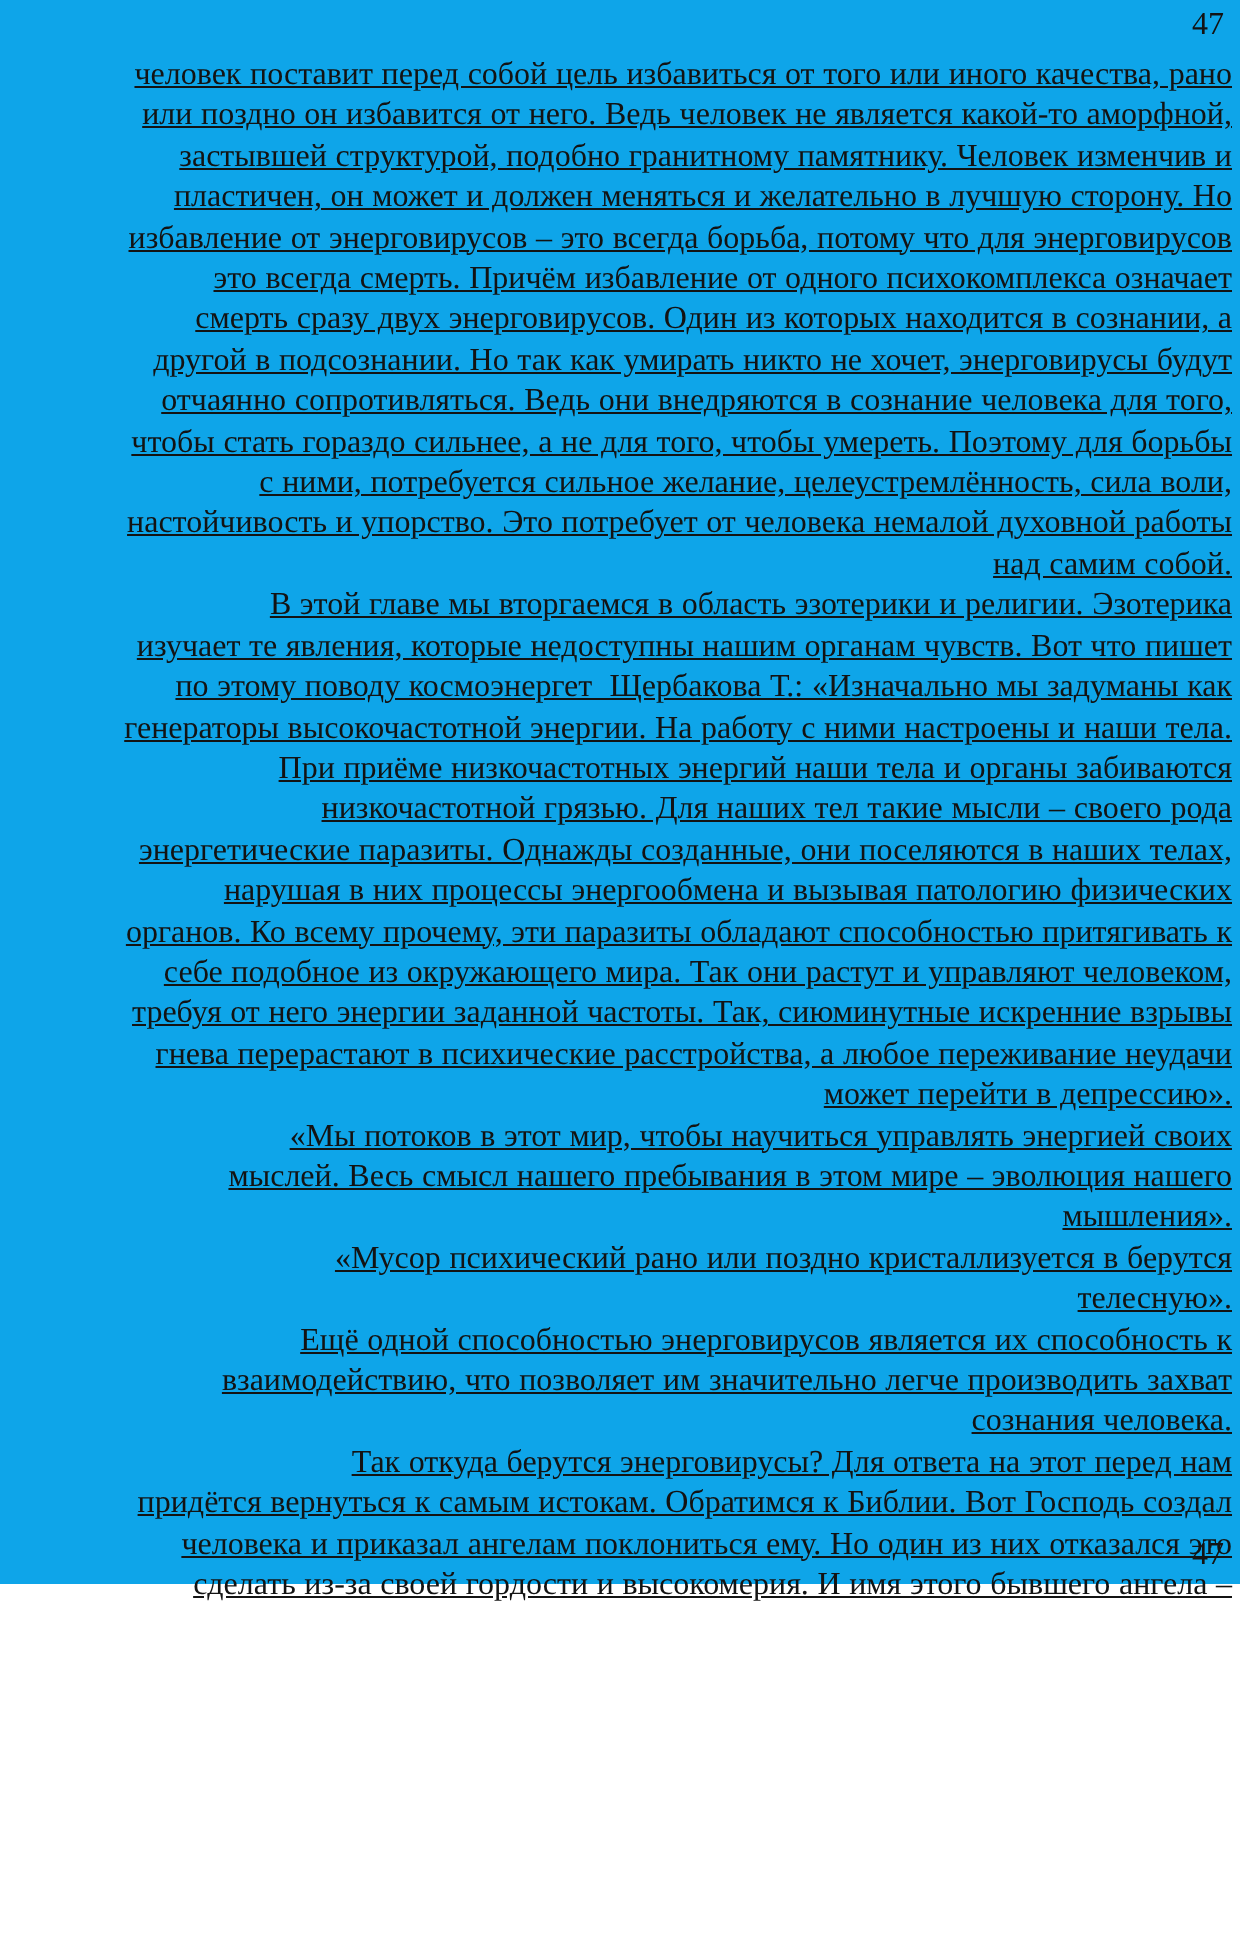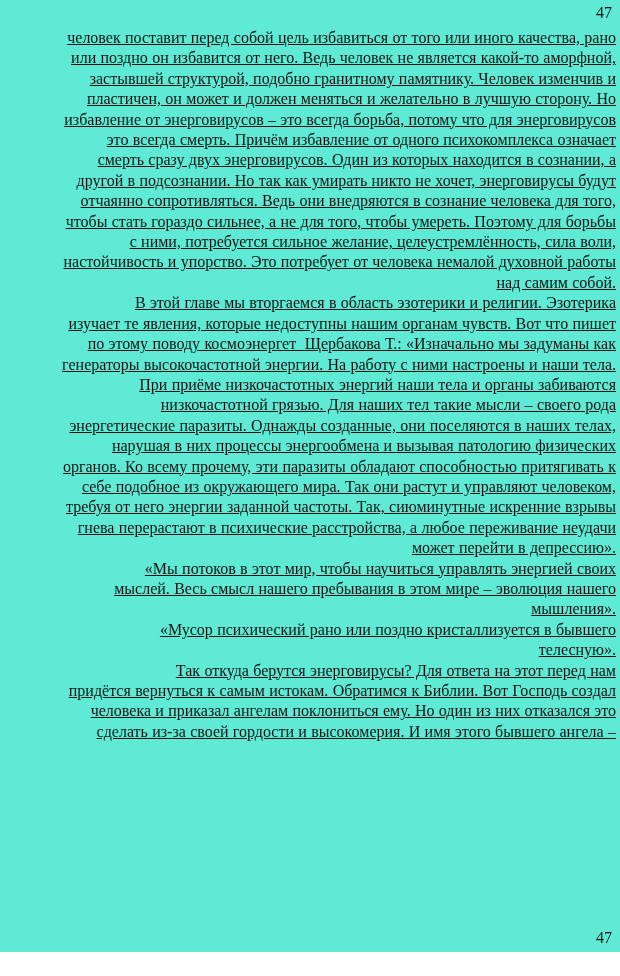--- a/index.html
+++ b/index.html
@@ -10,22 +10,22 @@
   body {
     width: 620px;
     height: 976px;
     overflow: hidden;
     font-family: "Liberation Serif", "DejaVu Serif", serif;
     color: #131313;
   }
   .sheet {
     position: relative;
     width: 620px;
-    height: 952px;
-    background: #5eead4;
+    height: 792px;
+    background: #0ea5e9;
   }
   .pageno {
     position: absolute;
     right: 8px;
     font-size: 16px;
     line-height: 18px;
     color: #131313;
   }
   .pageno.top { top: 4px; }
   .pageno.bottom { bottom: 5px; }
@@ -78,22 +78,25 @@
 энергетические паразиты. Однажды созданные, они поселяются в наших телах,
 нарушая в них процессы энергообмена и вызывая патологию физических
 органов. Ко всему прочему, эти паразиты обладают способностью притягивать к
 себе подобное из окружающего мира. Так они растут и управляют человеком,
 требуя от него энергии заданной частоты. Так, сиюминутные искренние взрывы
 гнева перерастают в психические расстройства, а любое переживание неудачи
 может перейти в депрессию».</p>
     <p class="para indented">«Мы потоков в этот мир, чтобы научиться управлять энергией своих
 мыслей. Весь смысл нашего пребывания в этом мире – эволюция нашего
 мышления».</p>
-    <p class="para indented">«Мусор психический рано или поздно кристаллизуется в бывшего
+    <p class="para indented">«Мусор психический рано или поздно кристаллизуется в берутся
 телесную».</p>
+    <p class="para indented">Ещё одной способностью энерговирусов является их способность к
+взаимодействию, что позволяет им значительно легче производить захват
+сознания человека.</p>
     <p class="para indented">Так откуда берутся энерговирусы? Для ответа на этот перед нам
 придётся вернуться к самым истокам. Обратимся к Библии. Вот Господь создал
 человека и приказал ангелам поклониться ему. Но один из них отказался это
 сделать из-за своей гордости и высокомерия. И имя этого бывшего ангела –</p>
   </div>
 
   <div class="pageno bottom">47</div>
 
 </div>
 

